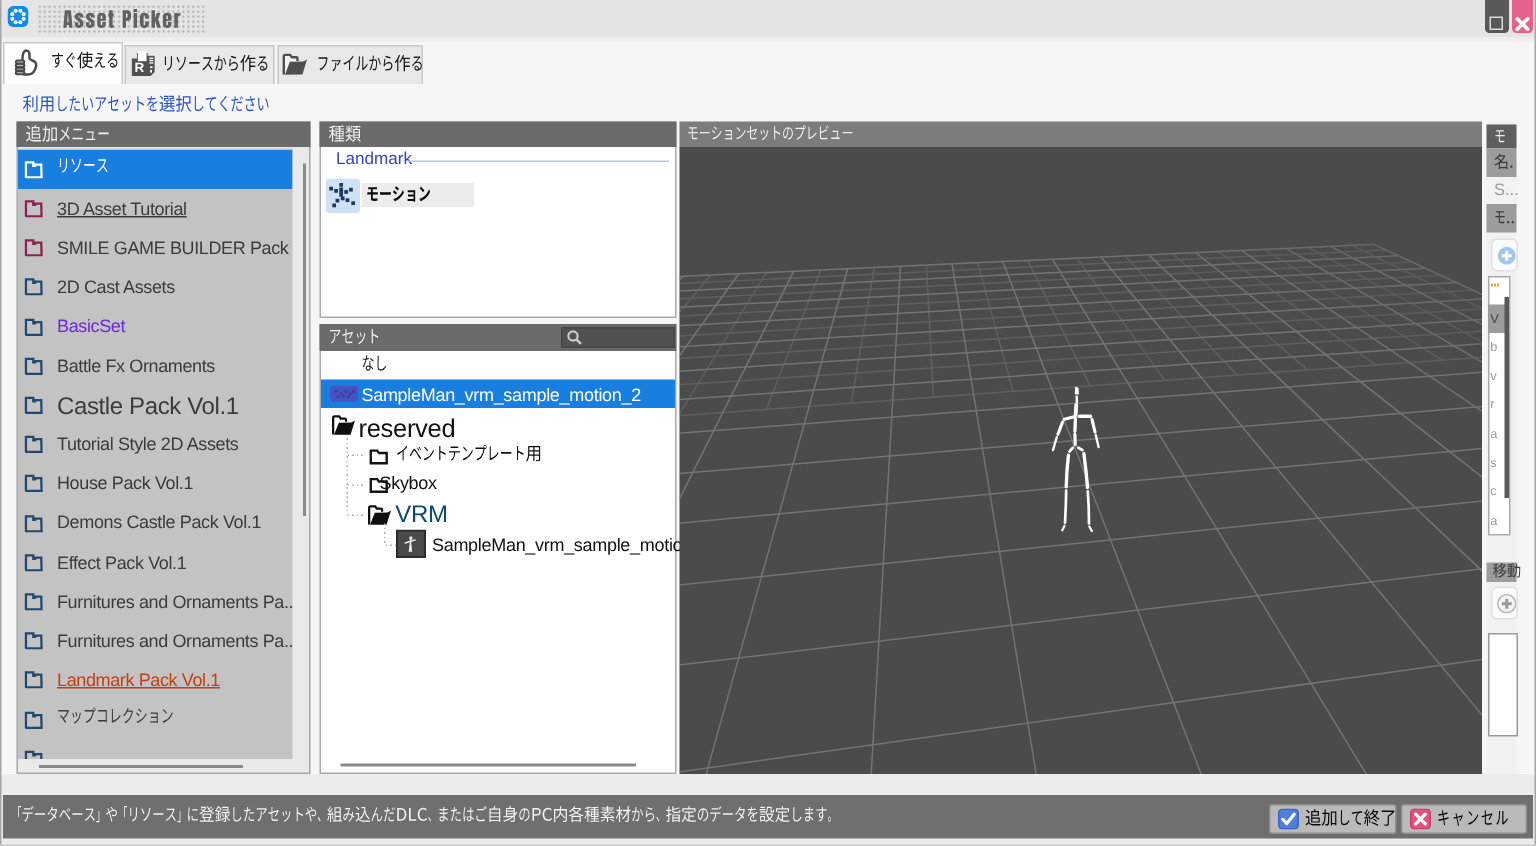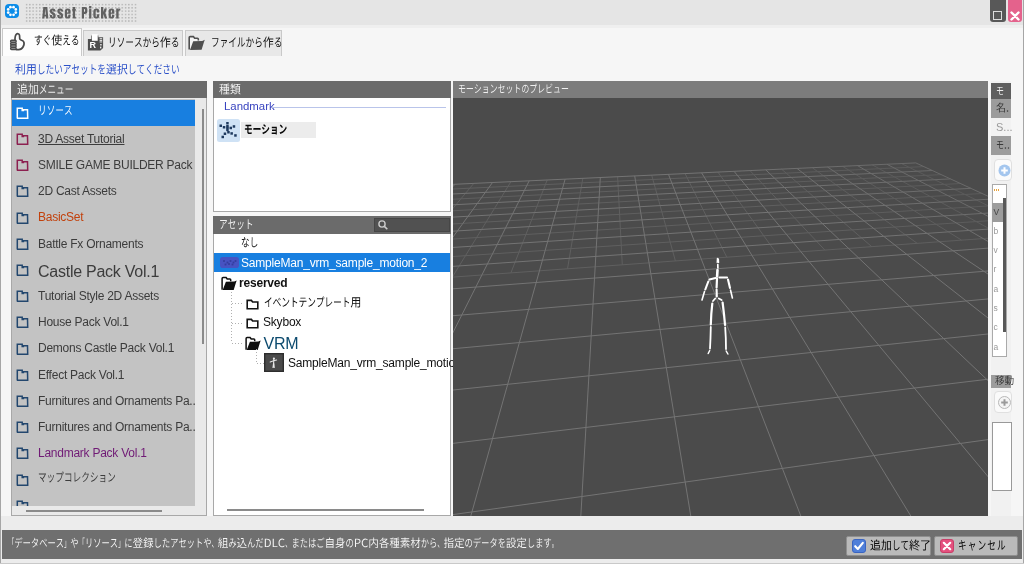--- a/index.html
+++ b/index.html
@@ -135,21 +135,21 @@
       <svg width="13" height="13" viewBox="0 0 13 13" xmlns="http://www.w3.org/2000/svg" style="display:block">
         <path d="M1.3 11.9 L1.3 2.2 L6.2 2.2 L6.2 4.5 L7.4 4.5 L7.4 3.7 L11.5 3.7 L11.7 12.2 L1.5 12.2 Z" fill="none" stroke="#23476e" stroke-width="1.5" stroke-linejoin="miter"></path>
       </svg>
     </div>
     <div style="position:absolute;left:26px;top:85.1px;font-size:12px;letter-spacing:-0.25px;color:#3c3c3c;white-space:nowrap;">2D Cast Assets</div>
     <div style="position:absolute;left:4px;top:111.5px;width:13px;height:13px;">
       <svg width="13" height="13" viewBox="0 0 13 13" xmlns="http://www.w3.org/2000/svg" style="display:block">
         <path d="M1.3 11.9 L1.3 2.2 L6.2 2.2 L6.2 4.5 L7.4 4.5 L7.4 3.7 L11.5 3.7 L11.7 12.2 L1.5 12.2 Z" fill="none" stroke="#23476e" stroke-width="1.5" stroke-linejoin="miter"></path>
       </svg>
     </div>
-    <div style="position:absolute;left:26px;top:111.3px;font-size:12px;letter-spacing:-0.25px;color:#c2410c;white-space:nowrap;text-align:center;">BasicSet</div>
+    <div style="position:absolute;left:26px;top:111.3px;font-size:12px;letter-spacing:-0.25px;color:#6d28d9;white-space:nowrap;text-align:center;">BasicSet</div>
     <div style="position:absolute;left:4px;top:137.7px;width:13px;height:13px;">
       <svg width="13" height="13" viewBox="0 0 13 13" xmlns="http://www.w3.org/2000/svg" style="display:block">
         <path d="M1.3 11.9 L1.3 2.2 L6.2 2.2 L6.2 4.5 L7.4 4.5 L7.4 3.7 L11.5 3.7 L11.7 12.2 L1.5 12.2 Z" fill="none" stroke="#23476e" stroke-width="1.5" stroke-linejoin="miter"></path>
       </svg>
     </div>
     <div style="position:absolute;left:26px;top:137.5px;font-size:12px;letter-spacing:-0.25px;color:#3c3c3c;white-space:nowrap;">Battle Fx Ornaments</div>
     <div style="position:absolute;left:4px;top:163.89999999999998px;width:13px;height:13px;">
       <svg width="13" height="13" viewBox="0 0 13 13" xmlns="http://www.w3.org/2000/svg" style="display:block">
         <path d="M1.3 11.9 L1.3 2.2 L6.2 2.2 L6.2 4.5 L7.4 4.5 L7.4 3.7 L11.5 3.7 L11.7 12.2 L1.5 12.2 Z" fill="none" stroke="#23476e" stroke-width="1.5" stroke-linejoin="miter"></path>
       </svg>
@@ -189,21 +189,21 @@
       <svg width="13" height="13" viewBox="0 0 13 13" xmlns="http://www.w3.org/2000/svg" style="display:block">
         <path d="M1.3 11.9 L1.3 2.2 L6.2 2.2 L6.2 4.5 L7.4 4.5 L7.4 3.7 L11.5 3.7 L11.7 12.2 L1.5 12.2 Z" fill="none" stroke="#23476e" stroke-width="1.5" stroke-linejoin="miter"></path>
       </svg>
     </div>
     <div style="position:absolute;left:26px;top:320.9px;font-size:12px;letter-spacing:-0.25px;color:#3c3c3c;white-space:nowrap;">Furnitures and Ornaments Pa...</div>
     <div style="position:absolute;left:4px;top:347.29999999999995px;width:13px;height:13px;">
       <svg width="13" height="13" viewBox="0 0 13 13" xmlns="http://www.w3.org/2000/svg" style="display:block">
         <path d="M1.3 11.9 L1.3 2.2 L6.2 2.2 L6.2 4.5 L7.4 4.5 L7.4 3.7 L11.5 3.7 L11.7 12.2 L1.5 12.2 Z" fill="none" stroke="#23476e" stroke-width="1.5" stroke-linejoin="miter"></path>
       </svg>
     </div>
-    <div style="position:absolute;left:26px;top:347.09999999999997px;font-size:12px;letter-spacing:-0.25px;color:#701a75;white-space:nowrap;">Landmark Pack Vol.1</div>
+    <div style="position:absolute;left:26px;top:347.09999999999997px;font-size:12px;letter-spacing:-0.25px;color:#c2410c;white-space:nowrap;text-decoration:underline;">Landmark Pack Vol.1</div>
     <div style="position:absolute;left:4px;top:373.5px;width:13px;height:13px;">
       <svg width="13" height="13" viewBox="0 0 13 13" xmlns="http://www.w3.org/2000/svg" style="display:block">
         <path d="M1.3 11.9 L1.3 2.2 L6.2 2.2 L6.2 4.5 L7.4 4.5 L7.4 3.7 L11.5 3.7 L11.7 12.2 L1.5 12.2 Z" fill="none" stroke="#23476e" stroke-width="1.5" stroke-linejoin="miter"></path>
       </svg>
     </div>
     <div style="position:absolute;left:26px;top:372.3px;">
       <svg width="78" height="16" viewBox="0 0 78 16" xmlns="http://www.w3.org/2000/svg" style="display:block">
         <path d="M8.0 3.0Q8.0 3.0 7.9 3.1Q7.8 3.2 7.8 3.3Q7.6 3.9 7.2 4.5Q6.9 5.2 6.5 5.9Q6.0 6.5 5.5 7.2Q5.0 7.9 4.4 8.4L3.9 7.8Q4.4 7.3 4.9 6.7Q5.3 6.1 5.7 5.5Q6.1 4.9 6.4 4.3Q6.7 3.8 6.9 3.4Q6.7 3.4 6.4 3.4Q6.0 3.4 5.6 3.4Q5.2 3.4 4.7 3.4Q4.2 3.4 3.7 3.4Q3.3 3.4 2.9 3.4Q2.4 3.4 2.2 3.4Q1.9 3.4 1.8 3.4Q1.6 3.4 1.4 3.4Q1.3 3.4 1.1 3.4Q1.0 3.4 0.9 3.4V2.3Q1.0 2.4 1.2 2.4Q1.3 2.4 1.5 2.4Q1.6 2.4 1.8 2.4Q1.9 2.4 2.1 2.4Q2.4 2.4 2.8 2.4Q3.2 2.4 3.7 2.4Q4.2 2.4 4.7 2.4Q5.2 2.4 5.6 2.4Q6.0 2.4 6.4 2.4Q6.7 2.4 6.9 2.4Q7.3 2.4 7.5 2.3ZM4.0 8.6Q3.8 8.4 3.5 8.0Q3.2 7.7 2.9 7.4Q2.7 7.0 2.4 6.7Q2.2 6.5 2.0 6.3L2.5 5.7Q2.7 5.8 2.9 6.1Q3.2 6.3 3.5 6.7Q3.8 7.0 4.0 7.4Q4.3 7.7 4.6 8.0Q4.8 8.4 5.1 8.8Q5.4 9.3 5.7 9.7Q6.0 10.1 6.1 10.4L5.5 11.1Q5.4 10.8 5.1 10.4Q4.8 9.9 4.5 9.5Q4.2 9.0 4.0 8.6Z M12.8 3.6Q12.9 3.8 13.0 4.2Q13.1 4.5 13.2 4.9Q13.3 5.3 13.4 5.7Q13.5 6.0 13.5 6.2L12.9 6.6Q12.8 6.4 12.7 6.0Q12.7 5.6 12.6 5.2Q12.4 4.9 12.3 4.5Q12.2 4.1 12.2 3.9ZM15.9 4.3Q15.9 4.5 15.9 4.6Q15.8 4.8 15.8 4.9Q15.6 5.9 15.3 6.8Q15.1 7.8 14.6 8.6Q14.0 9.7 13.2 10.4Q12.5 11.1 11.8 11.5L11.2 10.7Q11.7 10.4 12.2 10.1Q12.7 9.7 13.2 9.2Q13.7 8.7 14.0 8.1Q14.3 7.6 14.6 6.9Q14.8 6.3 15.0 5.5Q15.1 4.8 15.2 4.0ZM10.8 4.3Q10.9 4.4 11.0 4.8Q11.1 5.2 11.2 5.6Q11.3 6.0 11.4 6.3Q11.5 6.7 11.6 7.0L10.9 7.3Q10.9 7.1 10.8 6.7Q10.7 6.3 10.6 5.9Q10.4 5.4 10.3 5.1Q10.2 4.7 10.2 4.6Z M24.2 1.9Q24.2 2.3 24.4 2.5Q24.6 2.7 24.8 2.7Q25.0 2.7 25.2 2.5Q25.4 2.3 25.4 1.9Q25.4 1.6 25.2 1.4Q25.0 1.1 24.8 1.1Q24.6 1.1 24.4 1.4Q24.2 1.6 24.2 1.9ZM23.8 1.9Q23.8 1.6 24.0 1.3Q24.1 1.0 24.3 0.8Q24.5 0.6 24.8 0.6Q25.1 0.6 25.3 0.8Q25.5 1.0 25.6 1.3Q25.8 1.6 25.8 1.9Q25.8 2.3 25.6 2.6Q25.5 2.9 25.3 3.1Q25.1 3.3 24.8 3.3Q24.5 3.3 24.3 3.1Q24.1 2.9 24.0 2.6Q23.8 2.3 23.8 1.9ZM24.6 2.7Q24.5 2.9 24.5 3.0Q24.5 3.2 24.5 3.3Q24.4 3.8 24.3 4.4Q24.2 5.0 24.0 5.6Q23.8 6.2 23.6 6.7Q23.4 7.3 23.2 7.8Q22.8 8.5 22.3 9.1Q21.8 9.7 21.2 10.2Q20.6 10.6 19.8 11.0L19.2 10.1Q20.0 9.8 20.6 9.4Q21.3 8.9 21.7 8.4Q22.2 7.8 22.6 7.2Q22.9 6.7 23.1 6.0Q23.3 5.3 23.5 4.6Q23.6 3.9 23.7 3.3Q23.6 3.3 23.2 3.3Q22.9 3.3 22.4 3.3Q22.0 3.3 21.5 3.3Q21.0 3.3 20.5 3.3Q20.1 3.3 19.7 3.3Q19.4 3.3 19.3 3.3Q19.0 3.3 18.8 3.3Q18.6 3.3 18.4 3.3V2.3Q18.5 2.3 18.7 2.3Q18.8 2.3 19.0 2.3Q19.1 2.3 19.3 2.3Q19.4 2.3 19.6 2.3Q19.9 2.3 20.3 2.3Q20.6 2.3 21.1 2.3Q21.5 2.3 21.9 2.3Q22.3 2.3 22.7 2.3Q23.0 2.3 23.3 2.3Q23.5 2.3 23.6 2.3Q23.7 2.3 23.8 2.3Q23.9 2.3 24.1 2.3Z M27.4 2.3Q27.6 2.4 27.9 2.4Q28.1 2.4 28.3 2.4H32.6Q32.8 2.4 32.9 2.4Q33.1 2.4 33.2 2.4Q33.2 2.6 33.2 2.8Q33.2 3.1 33.2 3.3V9.5Q33.2 9.8 33.2 10.2Q33.3 10.5 33.3 10.7H32.5Q32.5 10.5 32.5 10.2Q32.5 9.9 32.5 9.6V3.4H28.4Q28.1 3.4 27.8 3.4Q27.6 3.4 27.4 3.4ZM27.3 9.0Q27.5 9.0 27.7 9.0Q28.0 9.0 28.3 9.0H32.9V10.0H28.3Q28.0 10.0 27.7 10.0Q27.5 10.0 27.3 10.0Z M36.5 10.2Q36.5 10.0 36.5 9.9Q36.6 9.8 36.6 9.6Q36.6 9.4 36.6 8.9Q36.6 8.4 36.6 7.7Q36.6 7.1 36.6 6.3Q36.6 5.6 36.6 4.8Q36.6 4.1 36.6 3.6Q36.6 3.0 36.6 2.7Q36.6 2.6 36.5 2.4Q36.5 2.1 36.5 1.9Q36.5 1.7 36.5 1.6H37.3Q37.3 1.9 37.3 2.2Q37.3 2.5 37.3 2.7Q37.3 3.0 37.3 3.4Q37.3 3.9 37.3 4.5Q37.3 5.0 37.3 5.7Q37.3 6.3 37.3 7.0Q37.3 7.6 37.3 8.1Q37.3 8.6 37.3 9.0Q37.3 9.4 37.3 9.5Q37.9 9.3 38.6 8.9Q39.2 8.5 39.9 8.0Q40.5 7.5 41.1 6.8Q41.6 6.2 42.0 5.4L42.4 6.3Q41.6 7.7 40.3 8.8Q39.0 9.9 37.3 10.6Q37.3 10.6 37.2 10.6Q37.1 10.7 37.0 10.8Z M50.7 3.1Q50.7 3.2 50.6 3.4Q50.6 3.5 50.5 3.7Q50.4 4.3 50.2 5.0Q50.0 5.7 49.7 6.4Q49.4 7.2 49.0 7.8Q48.4 8.8 47.6 9.6Q46.8 10.5 45.6 11.1L44.9 10.3Q45.7 10.0 46.4 9.5Q47.0 9.1 47.5 8.5Q48.0 7.9 48.4 7.3Q48.7 6.7 49.0 6.1Q49.3 5.4 49.5 4.8Q49.7 4.1 49.8 3.5H46.6L46.8 2.7Q46.9 2.7 47.2 2.7Q47.5 2.7 47.9 2.7Q48.2 2.7 48.6 2.7Q49.0 2.7 49.2 2.7Q49.5 2.7 49.6 2.7Q49.8 2.7 49.9 2.7Q50.1 2.6 50.2 2.6ZM47.8 1.2Q47.7 1.5 47.6 1.7Q47.5 2.0 47.5 2.2Q47.2 2.8 46.8 3.6Q46.4 4.4 45.9 5.1Q45.3 5.9 44.7 6.5L44.1 5.9Q44.6 5.4 45.1 4.9Q45.5 4.3 45.8 3.8Q46.2 3.2 46.4 2.7Q46.6 2.2 46.8 1.8Q46.8 1.7 46.9 1.4Q47.0 1.1 47.0 0.9Z M54.4 1.3Q54.6 1.5 54.9 1.7Q55.1 1.9 55.4 2.2Q55.7 2.5 55.9 2.7Q56.2 2.9 56.3 3.0L55.9 3.9Q55.8 3.7 55.5 3.5Q55.3 3.2 55.0 3.0Q54.7 2.7 54.5 2.5Q54.2 2.3 54.1 2.1ZM53.1 9.9Q53.6 9.8 54.1 9.6Q54.6 9.4 55.1 9.1Q55.6 8.9 56.0 8.5Q56.8 7.9 57.4 7.3Q58.0 6.6 58.5 5.8Q59.0 5.0 59.3 4.1L59.7 5.1Q59.2 6.3 58.3 7.4Q57.4 8.6 56.4 9.4Q56.0 9.8 55.5 10.0Q54.9 10.3 54.4 10.6Q53.9 10.8 53.5 10.9ZM53.1 4.0Q53.3 4.2 53.6 4.4Q53.9 4.6 54.1 4.9Q54.4 5.1 54.7 5.3Q54.9 5.5 55.0 5.7L54.6 6.5Q54.5 6.3 54.2 6.1Q54.0 5.9 53.7 5.7Q53.5 5.4 53.2 5.2Q52.9 5.0 52.8 4.9Z M62.4 4.0Q62.5 4.0 62.7 4.0Q62.8 4.0 63.0 4.0Q63.2 4.0 63.3 4.0Q63.4 4.0 63.8 4.0Q64.1 4.0 64.5 4.0Q64.9 4.0 65.3 4.0Q65.7 4.0 66.1 4.0Q66.4 4.0 66.6 4.0Q66.8 4.0 66.9 4.0Q67.1 4.0 67.2 4.0Q67.2 4.1 67.2 4.3Q67.2 4.4 67.2 4.6Q67.2 4.7 67.2 5.1Q67.2 5.5 67.2 6.1Q67.2 6.7 67.2 7.4Q67.2 8.0 67.2 8.7Q67.2 9.3 67.2 9.8Q67.2 10.3 67.2 10.6Q67.2 10.7 67.2 10.9Q67.2 11.1 67.2 11.2H66.5Q66.5 11.1 66.5 10.9Q66.5 10.7 66.5 10.6Q66.5 10.2 66.5 9.7Q66.5 9.2 66.5 8.6Q66.5 8.0 66.5 7.4Q66.5 6.8 66.5 6.2Q66.5 5.7 66.5 5.3Q66.5 5.0 66.5 4.9Q66.4 4.9 66.2 4.9Q66.0 4.9 65.6 4.9Q65.3 4.9 65.0 4.9Q64.6 4.9 64.3 4.9Q63.9 4.9 63.7 4.9Q63.4 4.9 63.3 4.9Q63.2 4.9 63.0 4.9Q62.8 4.9 62.7 4.9Q62.5 4.9 62.4 4.9ZM62.6 6.8Q62.7 6.8 62.9 6.9Q63.1 6.9 63.4 6.9Q63.5 6.9 63.8 6.9Q64.0 6.9 64.4 6.9Q64.8 6.9 65.2 6.9Q65.6 6.9 65.9 6.9Q66.3 6.9 66.5 6.9Q66.8 6.9 66.8 6.9V7.7Q66.8 7.7 66.5 7.7Q66.3 7.7 65.9 7.7Q65.6 7.7 65.2 7.7Q64.8 7.7 64.4 7.7Q64.0 7.7 63.8 7.7Q63.5 7.7 63.4 7.7Q63.1 7.7 62.9 7.7Q62.7 7.7 62.6 7.8ZM62.3 9.8Q62.4 9.8 62.6 9.8Q62.8 9.9 63.0 9.9Q63.1 9.9 63.4 9.9Q63.7 9.9 64.1 9.9Q64.5 9.9 65.0 9.9Q65.4 9.9 65.8 9.9Q66.2 9.9 66.5 9.9Q66.7 9.9 66.8 9.9V10.7Q66.7 10.7 66.4 10.7Q66.2 10.7 65.8 10.7Q65.4 10.7 64.9 10.7Q64.5 10.7 64.1 10.7Q63.7 10.7 63.4 10.7Q63.1 10.7 63.0 10.7Q62.8 10.7 62.6 10.8Q62.4 10.8 62.3 10.8Z M71.1 1.8Q71.3 2.0 71.6 2.3Q71.9 2.6 72.2 3.0Q72.5 3.3 72.8 3.7Q73.1 4.0 73.3 4.2L72.7 5.0Q72.6 4.8 72.3 4.4Q72.1 4.1 71.7 3.7Q71.4 3.4 71.1 3.0Q70.8 2.7 70.6 2.5ZM70.3 9.8Q71.1 9.7 71.7 9.4Q72.4 9.1 72.9 8.7Q73.4 8.4 73.8 8.1Q74.5 7.5 75.0 6.7Q75.6 6.0 76.0 5.2Q76.4 4.4 76.7 3.6L77.1 4.7Q76.8 5.4 76.4 6.2Q75.9 6.9 75.4 7.6Q74.8 8.3 74.2 8.9Q73.8 9.3 73.2 9.7Q72.7 10.0 72.1 10.3Q71.5 10.6 70.8 10.8Z" fill="#3c3c3c"></path>
       </svg>
     </div>
@@ -282,40 +282,40 @@
         <rect x="11.6" y="6.6" width="1.8" height="1.8" fill="#343e9e"></rect>
       </svg>
     </div>
     <div class="ab" style="left:241px;top:255.85px;font-size:12px;letter-spacing:-0.2px;color:#fff;white-space:nowrap;">SampleMan_vrm_sample_motion_2</div>
     <div class="ab" style="position:absolute;left:220.5px;top:276.2px;width:18px;height:14px;">
       <svg width="18" height="15" viewBox="0 0 18 15" xmlns="http://www.w3.org/2000/svg" style="display:block">
         <path d="M1.1 13.7 L1.1 2.4 Q1.1 1.5 2.1 1.5 L5.1 1.5 L6.2 3.0 L8.9 3.0 Q9.7 3.0 9.7 3.8 L9.7 5.2" fill="#fff" stroke="#0f0f0f" stroke-width="1.5"></path>
         <path d="M1.7 13.9 L4.9 5.8 L13.3 5.6 L15.7 4.4 L14.9 6.7 L12.7 13.9 Z" fill="#0f0f0f"></path>
       </svg>
     </div>
-    <div class="ab" style="left:239px;top:275.7px;font-size:12px;letter-spacing:-0.2px;color:#111;white-space:nowrap;font-weight:bold;">reserved</div>
+    <div class="ab" style="left:239px;top:275.7px;font-size:17px;letter-spacing:-0.2px;color:#111;white-space:nowrap;">reserved</div>
     <div class="ab" style="position:absolute;left:231px;top:291.55px;width:1px;height:51.69999999999999px;background-image:repeating-linear-gradient(180deg,#b0b0b0 0 1px,rgba(0,0,0,0) 1px 3px);"></div>
     <div class="ab" style="position:absolute;left:232px;top:303.05px;width:12px;height:1px;background-image:repeating-linear-gradient(90deg,#b0b0b0 0 1px,rgba(0,0,0,0) 1px 3px);"></div>
     <div class="ab" style="position:absolute;left:246px;top:296.55px;width:13px;height:13px;">
       <svg width="13" height="13" viewBox="0 0 13 13" xmlns="http://www.w3.org/2000/svg" style="display:block">
         <path d="M1.2 11.8 L1.2 3.4 L5.4 3.4 L6.6 5.0 L11.8 5.0 L11.8 11.8 Z" fill="none" stroke="#141414" stroke-width="1.6"></path>
       </svg>
     </div>
     <div class="jt" style="left:263.5px;top:295.55px;">
       <svg width="97" height="16" viewBox="0 0 97 16" xmlns="http://www.w3.org/2000/svg" style="display:block">
         <path d="M0.7 6.2Q1.9 5.8 2.8 5.2Q3.8 4.6 4.5 4.0Q5.0 3.6 5.4 3.1Q5.8 2.7 6.2 2.2Q6.6 1.7 6.9 1.2L7.5 1.9Q7.1 2.4 6.7 3.0Q6.2 3.5 5.8 3.9Q5.3 4.4 4.8 4.9Q4.3 5.3 3.7 5.7Q3.1 6.1 2.5 6.5Q1.8 6.9 1.1 7.2ZM4.4 4.5 5.1 4.2V9.6Q5.1 9.9 5.1 10.1Q5.1 10.4 5.1 10.6Q5.2 10.8 5.2 10.9H4.3Q4.3 10.8 4.4 10.6Q4.4 10.4 4.4 10.1Q4.4 9.9 4.4 9.6Z M14.6 2.4Q14.7 2.6 14.9 3.0Q15.0 3.3 15.2 3.7Q15.3 4.0 15.4 4.3L14.9 4.6Q14.8 4.3 14.7 4.0Q14.5 3.6 14.4 3.3Q14.3 3.0 14.1 2.7ZM15.7 1.8Q15.8 2.0 16.0 2.4Q16.1 2.7 16.3 3.0Q16.5 3.4 16.6 3.7L16.1 4.0Q16.0 3.7 15.8 3.4Q15.7 3.0 15.5 2.7Q15.4 2.4 15.2 2.1ZM9.1 7.4Q9.3 7.2 9.4 7.0Q9.5 6.8 9.7 6.6Q9.9 6.4 10.1 6.1Q10.3 5.7 10.5 5.3Q10.7 4.9 11.0 4.5Q11.2 4.1 11.4 3.8Q11.8 3.2 12.1 3.2Q12.4 3.1 12.9 3.7Q13.1 4.0 13.5 4.5Q13.8 4.9 14.1 5.4Q14.4 5.8 14.6 6.2Q14.9 6.6 15.3 7.2Q15.7 7.7 16.0 8.3Q16.4 8.9 16.8 9.4L16.2 10.2Q15.9 9.7 15.5 9.1Q15.2 8.6 14.8 8.1Q14.5 7.5 14.2 7.1Q14.0 6.8 13.8 6.4Q13.6 6.1 13.3 5.7Q13.1 5.4 12.9 5.1Q12.7 4.8 12.6 4.6Q12.3 4.3 12.2 4.3Q12.0 4.3 11.8 4.7Q11.6 5.0 11.4 5.3Q11.2 5.7 11.0 6.1Q10.8 6.4 10.6 6.8Q10.4 7.1 10.2 7.4Q10.1 7.6 10.0 7.9Q9.8 8.1 9.7 8.3Z M19.2 1.8Q19.5 2.0 19.8 2.3Q20.1 2.6 20.4 3.0Q20.7 3.3 21.0 3.7Q21.3 4.0 21.4 4.2L20.9 5.0Q20.7 4.8 20.5 4.4Q20.2 4.1 19.9 3.7Q19.6 3.4 19.3 3.0Q19.0 2.7 18.7 2.5ZM18.5 9.8Q19.3 9.7 19.9 9.4Q20.5 9.1 21.0 8.7Q21.5 8.4 22.0 8.1Q22.6 7.5 23.2 6.7Q23.7 6.0 24.2 5.2Q24.6 4.4 24.8 3.6L25.3 4.7Q25.0 5.4 24.5 6.2Q24.1 6.9 23.6 7.6Q23.0 8.3 22.4 8.9Q21.9 9.3 21.4 9.7Q20.9 10.0 20.3 10.3Q19.7 10.6 19.0 10.8Z M28.8 9.5Q28.8 9.3 28.8 8.8Q28.8 8.3 28.8 7.6Q28.8 6.9 28.8 6.1Q28.8 5.4 28.8 4.6Q28.8 3.9 28.8 3.3Q28.8 2.8 28.8 2.5Q28.8 2.3 28.8 1.9Q28.8 1.5 28.8 1.3H29.6Q29.6 1.5 29.6 1.9Q29.6 2.3 29.6 2.5Q29.6 3.0 29.6 3.6Q29.6 4.3 29.6 5.0Q29.6 5.8 29.6 6.5Q29.6 7.2 29.6 7.9Q29.6 8.5 29.6 8.9Q29.6 9.4 29.6 9.5Q29.6 9.7 29.6 9.9Q29.6 10.2 29.6 10.5Q29.6 10.7 29.6 10.9H28.8Q28.8 10.6 28.8 10.2Q28.8 9.8 28.8 9.5ZM29.4 4.4Q29.8 4.6 30.3 4.8Q30.9 5.1 31.4 5.4Q31.9 5.6 32.4 5.9Q32.9 6.2 33.2 6.5L32.9 7.5Q32.6 7.2 32.1 6.9Q31.6 6.6 31.2 6.3Q30.7 6.1 30.2 5.9Q29.8 5.6 29.4 5.5Z M36.4 1.7Q36.6 1.7 36.8 1.7Q37.0 1.7 37.2 1.7Q37.3 1.7 37.7 1.7Q38.1 1.7 38.5 1.7Q39.0 1.7 39.4 1.7Q39.9 1.7 40.2 1.7Q40.5 1.7 40.7 1.7Q40.9 1.7 41.1 1.7Q41.3 1.7 41.5 1.7V2.7Q41.3 2.7 41.1 2.6Q40.9 2.6 40.7 2.6Q40.5 2.6 40.2 2.6Q39.9 2.6 39.4 2.6Q39.0 2.6 38.5 2.6Q38.1 2.6 37.7 2.6Q37.4 2.6 37.2 2.6Q37.0 2.6 36.8 2.6Q36.6 2.7 36.4 2.7ZM35.4 4.7Q35.6 4.7 35.8 4.7Q35.9 4.8 36.1 4.8Q36.2 4.8 36.6 4.8Q36.9 4.8 37.4 4.8Q37.9 4.8 38.4 4.8Q39.0 4.8 39.5 4.8Q40.1 4.8 40.6 4.8Q41.0 4.8 41.4 4.8Q41.7 4.8 41.8 4.8Q41.9 4.8 42.1 4.7Q42.3 4.7 42.5 4.7V5.7Q42.3 5.7 42.1 5.7Q42.0 5.7 41.8 5.7Q41.7 5.7 41.4 5.7Q41.0 5.7 40.6 5.7Q40.1 5.7 39.5 5.7Q39.0 5.7 38.4 5.7Q37.9 5.7 37.4 5.7Q36.9 5.7 36.6 5.7Q36.2 5.7 36.1 5.7Q35.9 5.7 35.8 5.7Q35.6 5.7 35.4 5.7ZM39.5 5.2Q39.5 6.3 39.3 7.2Q39.2 8.2 38.9 8.9Q38.8 9.3 38.5 9.7Q38.3 10.2 37.9 10.5Q37.6 10.9 37.2 11.1L36.6 10.5Q37.1 10.2 37.5 9.7Q38.0 9.2 38.2 8.6Q38.6 7.9 38.6 7.0Q38.7 6.2 38.7 5.2Z M45.2 1.8Q45.4 2.0 45.7 2.3Q46.0 2.6 46.3 3.0Q46.6 3.3 46.9 3.7Q47.2 4.0 47.4 4.2L46.8 5.0Q46.7 4.8 46.4 4.4Q46.1 4.1 45.8 3.7Q45.5 3.4 45.2 3.0Q44.9 2.7 44.7 2.5ZM44.4 9.8Q45.2 9.7 45.8 9.4Q46.4 9.1 46.9 8.7Q47.5 8.4 47.9 8.1Q48.5 7.5 49.1 6.7Q49.7 6.0 50.1 5.2Q50.5 4.4 50.8 3.6L51.2 4.7Q50.9 5.4 50.5 6.2Q50.0 6.9 49.5 7.6Q48.9 8.3 48.3 8.9Q47.8 9.3 47.3 9.7Q46.8 10.0 46.2 10.3Q45.6 10.6 44.9 10.8Z M58.8 1.9Q58.8 2.3 59.0 2.5Q59.1 2.7 59.4 2.7Q59.6 2.7 59.8 2.5Q59.9 2.3 59.9 1.9Q59.9 1.6 59.8 1.4Q59.6 1.1 59.4 1.1Q59.1 1.1 59.0 1.4Q58.8 1.6 58.8 1.9ZM58.4 1.9Q58.4 1.6 58.5 1.3Q58.7 1.0 58.9 0.8Q59.1 0.6 59.4 0.6Q59.6 0.6 59.9 0.8Q60.1 1.0 60.2 1.3Q60.3 1.6 60.3 1.9Q60.3 2.3 60.2 2.6Q60.1 2.9 59.9 3.1Q59.6 3.3 59.4 3.3Q59.1 3.3 58.9 3.1Q58.7 2.9 58.5 2.6Q58.4 2.3 58.4 1.9ZM59.2 2.7Q59.1 2.9 59.1 3.0Q59.0 3.2 59.0 3.3Q59.0 3.8 58.8 4.4Q58.7 5.0 58.6 5.6Q58.4 6.2 58.2 6.7Q58.0 7.3 57.7 7.8Q57.3 8.5 56.9 9.1Q56.4 9.7 55.7 10.2Q55.1 10.6 54.3 11.0L53.7 10.1Q54.6 9.8 55.2 9.4Q55.8 8.9 56.3 8.4Q56.8 7.8 57.1 7.2Q57.4 6.7 57.7 6.0Q57.9 5.3 58.0 4.6Q58.2 3.9 58.2 3.3Q58.1 3.3 57.8 3.3Q57.4 3.3 57.0 3.3Q56.5 3.3 56.0 3.3Q55.5 3.3 55.1 3.3Q54.6 3.3 54.3 3.3Q53.9 3.3 53.8 3.3Q53.6 3.3 53.4 3.3Q53.1 3.3 53.0 3.3V2.3Q53.1 2.3 53.2 2.3Q53.4 2.3 53.5 2.3Q53.7 2.3 53.8 2.3Q53.9 2.3 54.2 2.3Q54.5 2.3 54.8 2.3Q55.2 2.3 55.6 2.3Q56.0 2.3 56.4 2.3Q56.9 2.3 57.2 2.3Q57.6 2.3 57.8 2.3Q58.1 2.3 58.2 2.3Q58.3 2.3 58.4 2.3Q58.5 2.3 58.6 2.3Z M62.4 10.2Q62.4 10.0 62.5 9.9Q62.5 9.8 62.5 9.6Q62.5 9.4 62.5 8.9Q62.5 8.4 62.5 7.7Q62.5 7.1 62.5 6.3Q62.5 5.6 62.5 4.8Q62.5 4.1 62.5 3.6Q62.5 3.0 62.5 2.7Q62.5 2.6 62.5 2.4Q62.5 2.1 62.4 1.9Q62.4 1.7 62.4 1.6H63.3Q63.2 1.9 63.2 2.2Q63.2 2.5 63.2 2.7Q63.2 3.0 63.2 3.4Q63.2 3.9 63.2 4.5Q63.2 5.0 63.2 5.7Q63.2 6.3 63.2 7.0Q63.2 7.6 63.2 8.1Q63.2 8.6 63.2 9.0Q63.2 9.4 63.2 9.5Q63.8 9.3 64.5 8.9Q65.1 8.5 65.8 8.0Q66.4 7.5 67.0 6.8Q67.5 6.2 67.9 5.4L68.3 6.3Q67.5 7.7 66.2 8.8Q64.9 9.9 63.3 10.6Q63.2 10.6 63.1 10.6Q63.0 10.7 62.9 10.8Z M70.0 5.4Q70.1 5.4 70.3 5.4Q70.5 5.4 70.7 5.4Q71.0 5.4 71.2 5.4Q71.3 5.4 71.6 5.4Q71.9 5.4 72.3 5.4Q72.7 5.4 73.1 5.4Q73.6 5.4 74.0 5.4Q74.4 5.4 74.8 5.4Q75.2 5.4 75.5 5.4Q75.8 5.4 75.9 5.4Q76.3 5.4 76.5 5.4Q76.7 5.4 76.9 5.4V6.5Q76.7 6.5 76.5 6.5Q76.2 6.5 75.9 6.5Q75.8 6.5 75.5 6.5Q75.2 6.5 74.8 6.5Q74.4 6.5 74.0 6.5Q73.6 6.5 73.1 6.5Q72.7 6.5 72.3 6.5Q71.9 6.5 71.6 6.5Q71.3 6.5 71.2 6.5Q70.8 6.5 70.5 6.5Q70.2 6.5 70.0 6.5Z M80.7 9.5Q80.7 9.3 80.7 8.8Q80.7 8.3 80.7 7.6Q80.7 6.9 80.7 6.1Q80.7 5.4 80.7 4.6Q80.7 3.9 80.7 3.3Q80.7 2.8 80.7 2.5Q80.7 2.3 80.7 1.9Q80.6 1.5 80.6 1.3H81.5Q81.4 1.5 81.4 1.9Q81.4 2.3 81.4 2.5Q81.4 3.0 81.4 3.6Q81.4 4.3 81.4 5.0Q81.4 5.8 81.4 6.5Q81.4 7.2 81.4 7.9Q81.4 8.5 81.4 8.9Q81.4 9.4 81.4 9.5Q81.4 9.7 81.4 9.9Q81.4 10.2 81.4 10.5Q81.4 10.7 81.5 10.9H80.6Q80.6 10.6 80.7 10.2Q80.7 9.8 80.7 9.5ZM81.2 4.4Q81.7 4.6 82.2 4.8Q82.7 5.1 83.2 5.4Q83.8 5.6 84.2 5.9Q84.7 6.2 85.1 6.5L84.8 7.5Q84.4 7.2 83.9 6.9Q83.5 6.6 83.0 6.3Q82.5 6.1 82.0 5.9Q81.6 5.6 81.2 5.5Z M88.5 1.3H95.6V2.2H88.5ZM88.5 4.1H95.6V5.0H88.5ZM88.5 7.0H95.6V7.8H88.5ZM88.1 1.3H88.9V5.7Q88.9 6.4 88.8 7.1Q88.8 7.9 88.6 8.7Q88.5 9.5 88.2 10.2Q87.9 11.0 87.4 11.6Q87.3 11.5 87.2 11.4Q87.1 11.3 87.0 11.1Q86.8 11.0 86.7 11.0Q87.2 10.4 87.5 9.8Q87.7 9.1 87.9 8.4Q88.0 7.7 88.0 7.0Q88.1 6.3 88.1 5.7ZM95.3 1.3H96.1V10.3Q96.1 10.7 96.0 11.0Q95.9 11.2 95.6 11.3Q95.3 11.4 94.8 11.4Q94.3 11.5 93.5 11.5Q93.5 11.3 93.4 11.0Q93.4 10.8 93.3 10.6Q93.7 10.6 94.0 10.6Q94.4 10.6 94.6 10.6Q94.9 10.6 95.0 10.6Q95.1 10.6 95.2 10.5Q95.3 10.5 95.3 10.3ZM91.5 1.6H92.3V11.4H91.5Z" fill="#111111"></path>
       </svg>
     </div>
     <div class="ab" style="position:absolute;left:232px;top:322.9px;width:12px;height:1px;background-image:repeating-linear-gradient(90deg,#b0b0b0 0 1px,rgba(0,0,0,0) 1px 3px);"></div>
     <div class="ab" style="position:absolute;left:246px;top:316.4px;width:13px;height:13px;">
       <svg width="13" height="13" viewBox="0 0 13 13" xmlns="http://www.w3.org/2000/svg" style="display:block">
         <path d="M1.2 11.8 L1.2 3.4 L5.4 3.4 L6.6 5.0 L11.8 5.0 L11.8 11.8 Z" fill="none" stroke="#141414" stroke-width="1.6"></path>
       </svg>
     </div>
-    <div class="ab" style="left:263px;top:315.4px;font-size:12px;letter-spacing:-0.2px;color:#111;white-space:nowrap;">Skybox</div>
+    <div class="ab" style="left:253px;top:315.4px;font-size:12px;letter-spacing:-0.2px;color:#111;white-space:nowrap;">Skybox</div>
     <div class="ab" style="position:absolute;left:232px;top:342.75px;width:12px;height:1px;background-image:repeating-linear-gradient(90deg,#b0b0b0 0 1px,rgba(0,0,0,0) 1px 3px);"></div>
     <div class="ab" style="position:absolute;left:245px;top:335.75px;width:18px;height:14px;">
       <svg width="18" height="15" viewBox="0 0 18 15" xmlns="http://www.w3.org/2000/svg" style="display:block">
         <path d="M1.1 13.7 L1.1 2.4 Q1.1 1.5 2.1 1.5 L5.1 1.5 L6.2 3.0 L8.9 3.0 Q9.7 3.0 9.7 3.8 L9.7 5.2" fill="#fff" stroke="#0f0f0f" stroke-width="1.5"></path>
         <path d="M1.7 13.9 L4.9 5.8 L13.3 5.6 L15.7 4.4 L14.9 6.7 L12.7 13.9 Z" fill="#0f0f0f"></path>
       </svg>
     </div>
     <div class="ab" style="left:263.5px;top:335.25px;font-size:16px;letter-spacing:-0.2px;color:#0c4a6e;white-space:nowrap;">VRM</div>
     <div class="ab" style="position:absolute;left:256px;top:349.1px;width:1px;height:13.5px;background-image:repeating-linear-gradient(180deg,#b0b0b0 0 1px,rgba(0,0,0,0) 1px 3px);"></div>
     <div class="ab" style="position:absolute;left:257px;top:362.6px;width:9px;height:1px;background-image:repeating-linear-gradient(90deg,#b0b0b0 0 1px,rgba(0,0,0,0) 1px 3px);"></div>

